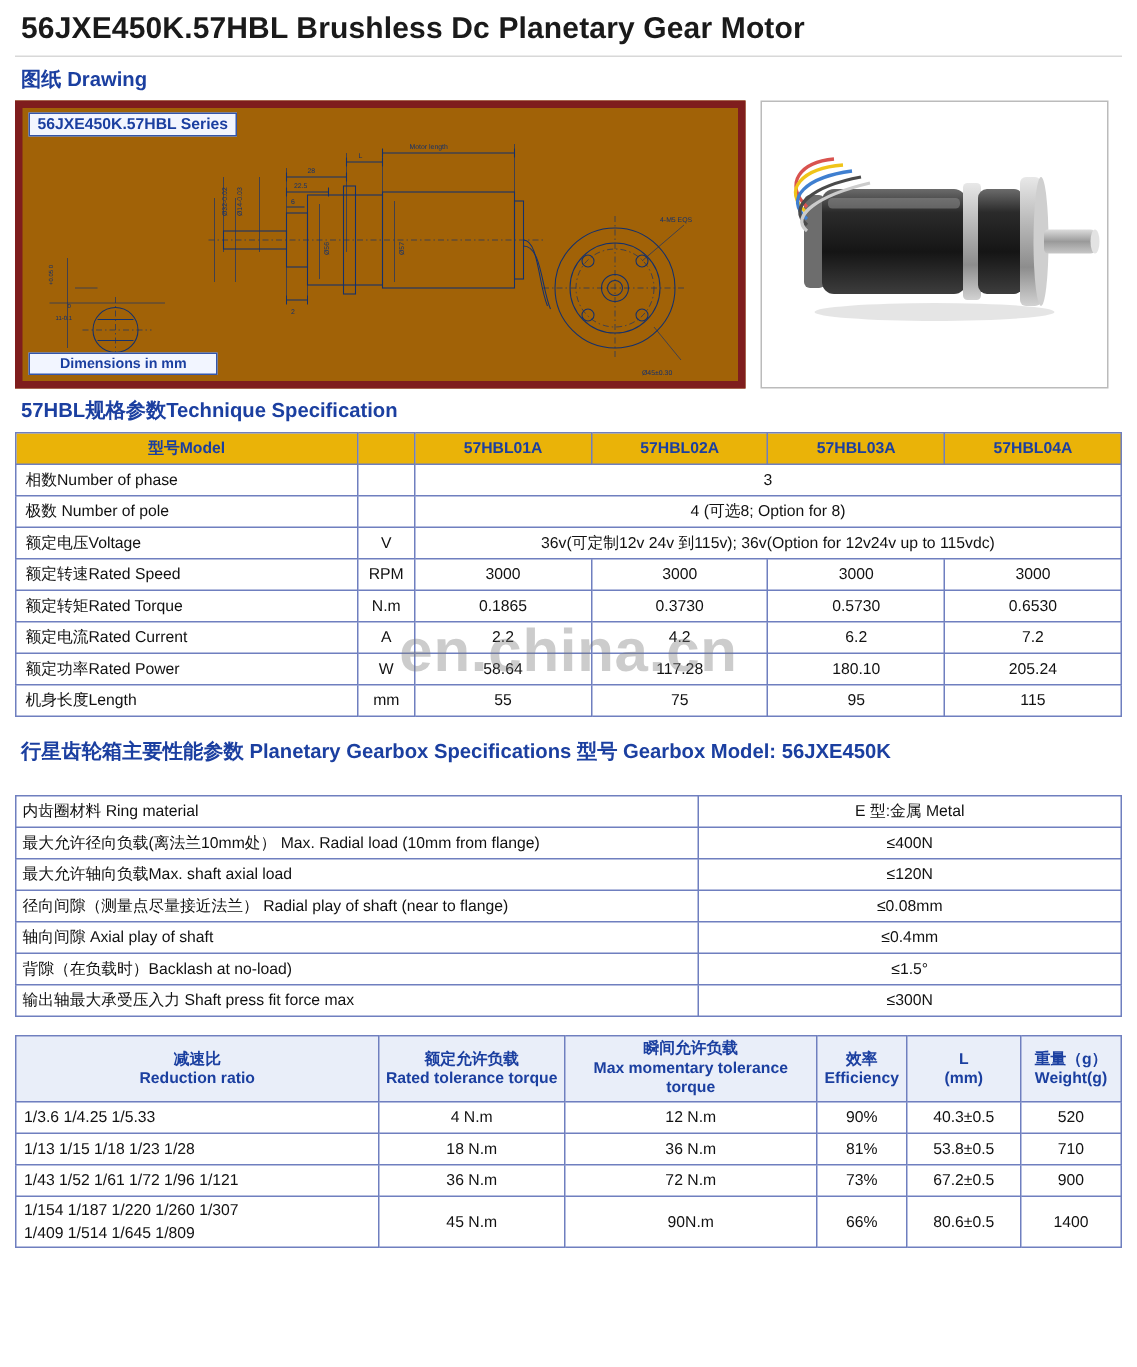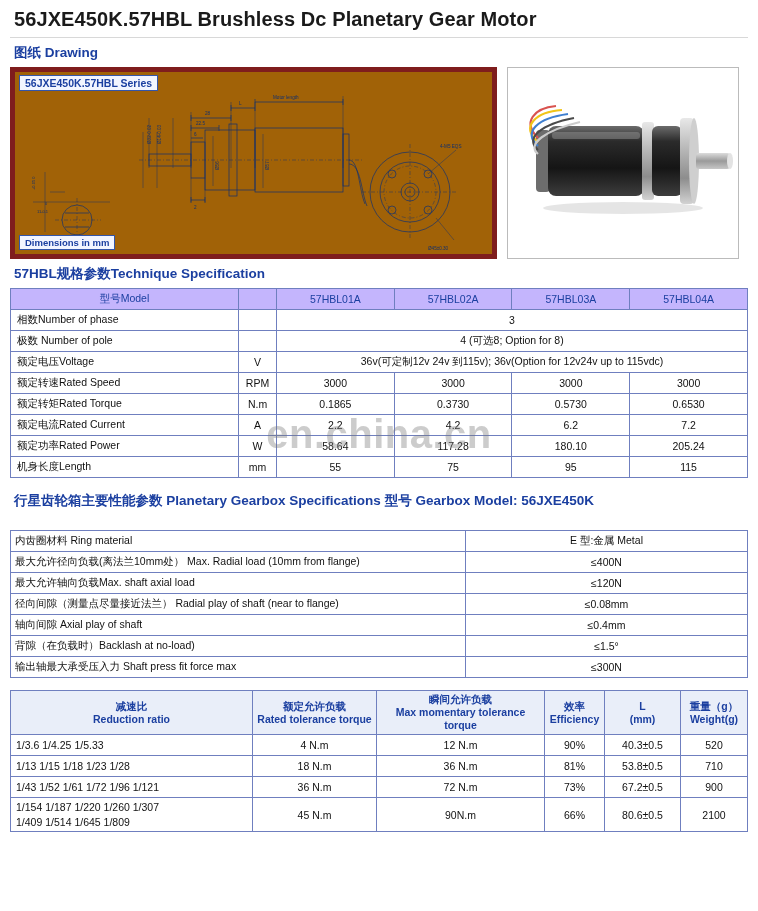--- a/index.html
+++ b/index.html
@@ -47,21 +47,21 @@
     color:#1b3fa0;
     font-size:10.5px; font-weight:bold;
     padding:1px 5px;
   }
   .dw-dim {
     position:absolute; left:4px; bottom:4px;
     border:1px solid #3355aa;
     background:#f2f5ff;
     color:#1b3fa0;
     font-size:9.5px; font-weight:bold;
-    padding:1px 5px;
+    padding:1px 20px;
   }
   .photo-box {
     width: 232px; height: 192px;
     border: 1px solid #bbb;
     background: #ffffff;
     position: relative;
     overflow: hidden;
   }
 
   
@@ -76,23 +76,23 @@
   table { border-collapse: collapse; width: 100%; }
   .t1 { margin-top: 2px; }
   .t1 th, .t1 td {
     border: 1px solid #6f7fbf;
     font-size: 10.5px;
     text-align: center;
     padding: 3px 2px;
     height: 19px;
   }
   .t1 thead th {
-    background: #c4b5fd;
+    background: #eab308;
     color: #1b3fa0;
-    font-weight: normal;
+    font-weight: bold;
   }
   .t1 td.lbl {
     text-align: left;
     padding-left: 6px;
     color:#111;
   }
   .t1 td.unit { width: 38px; }
 
   .t2 { margin-top: 20px; }
   .t2 td {
@@ -476,19 +476,19 @@
         <td>67.2±0.5</td>
         <td>900</td>
       </tr>
       <tr>
         <td class="ratio" style="white-space:pre-line">1/154 1/187 1/220 1/260 1/307
 1/409 1/514 1/645 1/809</td>
         <td>45 N.m</td>
         <td>90N.m</td>
         <td>66%</td>
         <td>80.6±0.5</td>
-        <td>2100</td>
+        <td>1400</td>
       </tr>
     </tbody>
   </table>
 
   <div class="watermark">en.china.cn</div>
 </div>
 
 </body></html>

